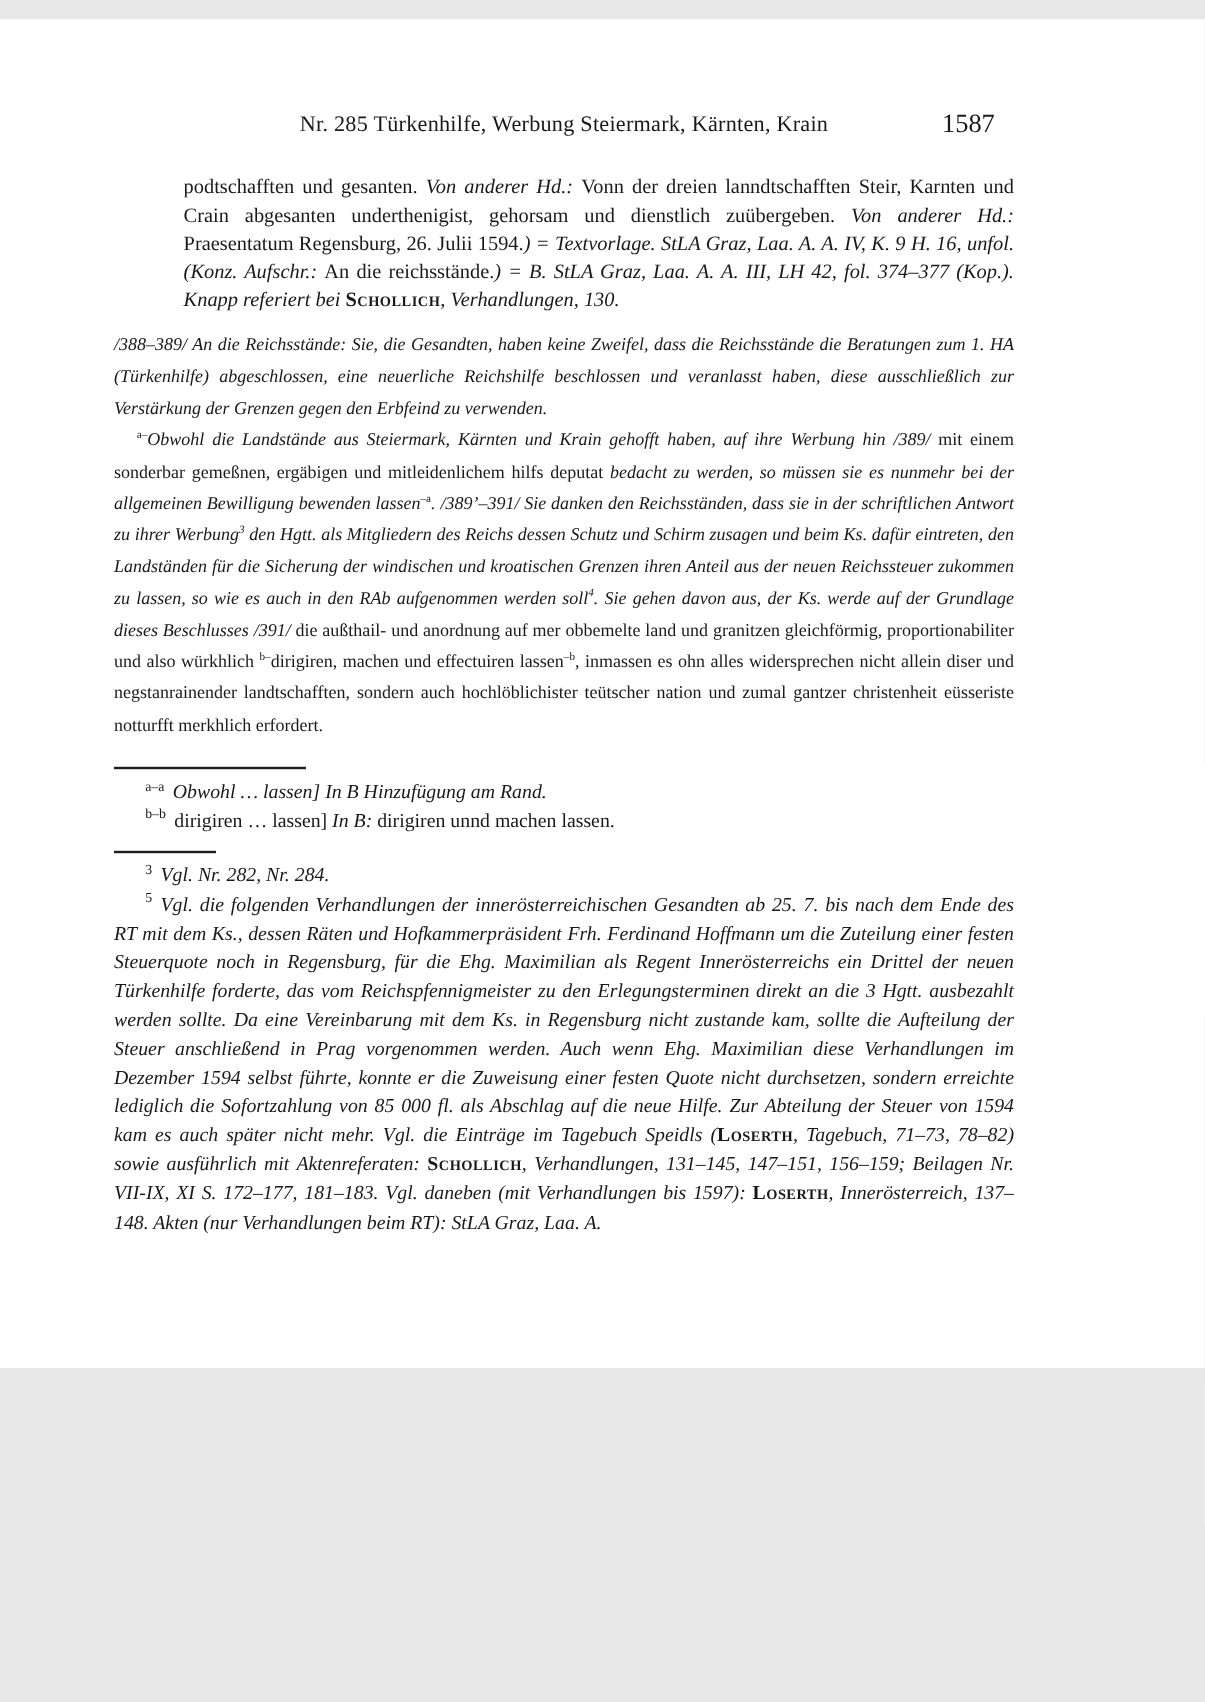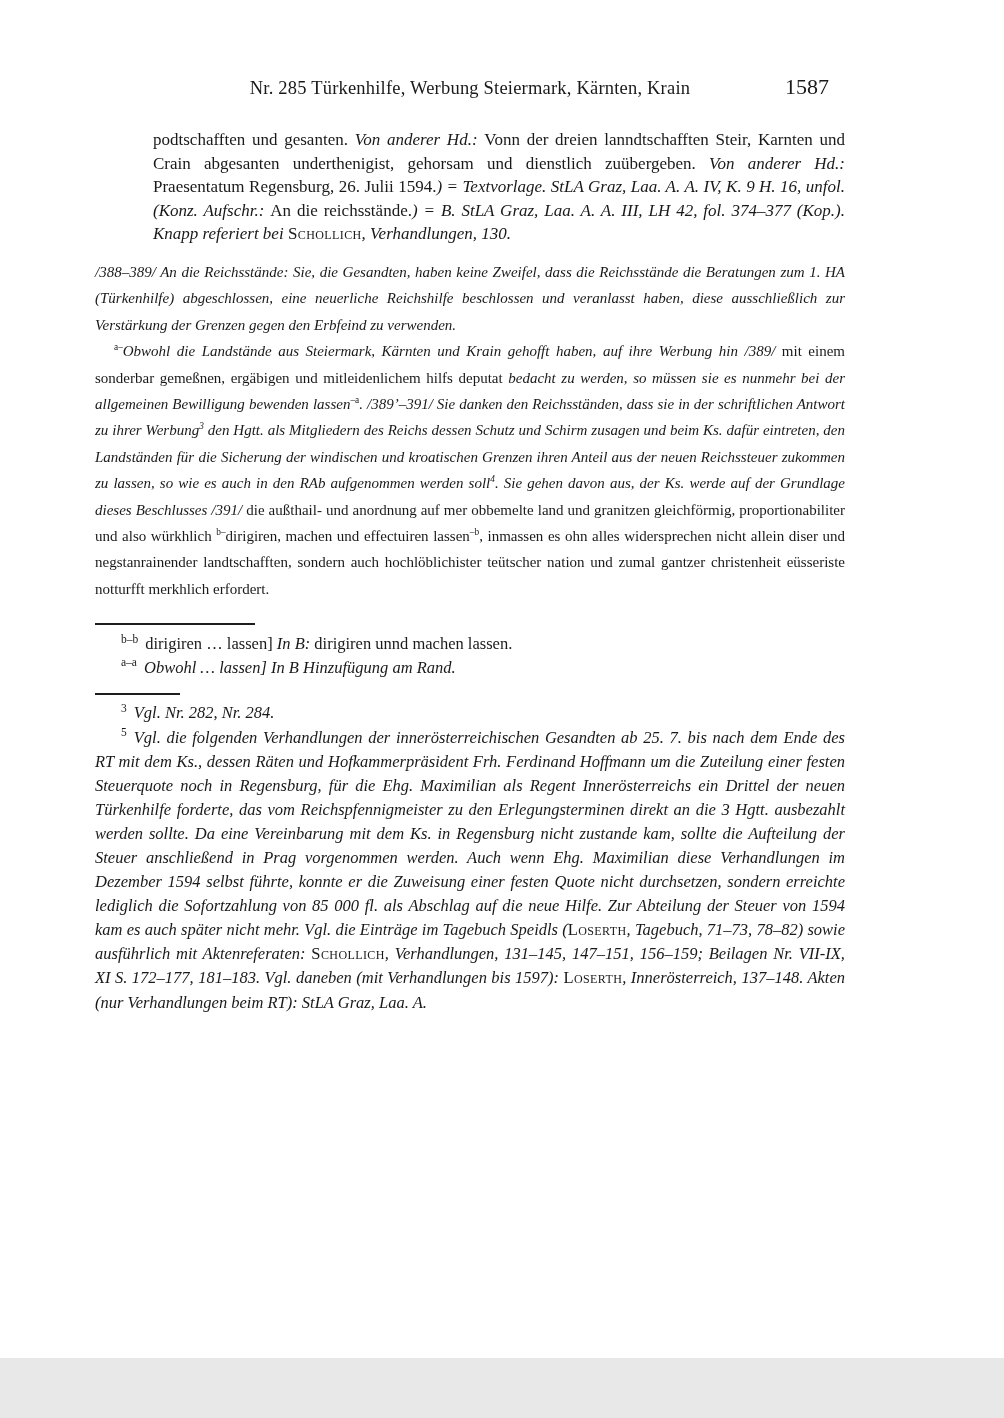--- a/index.html
+++ b/index.html
@@ -1,19 +1,19 @@
 <!DOCTYPE html>
 <html><head>
 <meta charset="utf-8">
 <style>
   html,body { margin:0; padding:0; background:#e8e8e8; }
   .page {
-    width:1004px; height:1358px; background:#ffffff; position:relative;
+    width:1004px; height:1124px; background:#ffffff; position:relative;
     font-family:"Liberation Serif","DejaVu Serif",serif; color:#191919;
-    margin:0 auto; overflow:hidden;
+    margin:16px auto; overflow:hidden;
   }
   .content { position:absolute; left:95px; top:78px; width:750px; }
 
   .header { position:relative; height:28px; }
   .header-title { position:absolute; left:0; right:0; text-align:center; font-size:18.5px; letter-spacing:0.2px; }
   .page-number { position:absolute; right:16px; top:-4px; font-size:22px; }
 
   .provenance {
     margin:22px 0 0 58px; font-size:17px; line-height:23.6px; text-align:justify;
   }
@@ -29,21 +29,21 @@
   .letter-notes { margin-top:7px; font-size:16.5px; line-height:23.6px; }
   .letter-note  { text-indent:26px; }
 
   .footnotes { margin-top:6px; font-size:16.5px; line-height:24.1px; text-align:justify; }
   .num-note  { margin:0; text-indent:26px; }
 
   sup.marker { font-size:11.5px; margin-right:7px; line-height:0; }
 
   .seg-r   { font-style:normal; }
   .seg-i   { font-style:italic; }
-  .seg-sc  { font-style:normal; font-variant:small-caps; letter-spacing:0.4px; }
+  .seg-sc  { font-style:normal; font-variant:small-caps; letter-spacing:0.4px;font-weight:bold; }
   .seg-sup  { vertical-align:super; font-size:0.62em; font-style:normal; line-height:0; }
   .seg-isup { vertical-align:super; font-size:0.62em; font-style:italic; line-height:0; }
 </style>
 </head>
 <body>
 
 <div class="page" style="background: rgb(255, 255, 255); color: rgb(25, 25, 25);">
   <div class="content">
 
     <div class="header">
@@ -53,24 +53,24 @@
 
     <div class="provenance"><span class="seg-r">podtschafften und gesanten. </span><span class="seg-i">Von anderer Hd.: </span><span class="seg-r">Vonn der dreien lanndtschafften Steir, Karnten und Crain abgesanten underthenigist, gehorsam und dienstlich zuübergeben. </span><span class="seg-i">Von anderer Hd.: </span><span class="seg-r">Praesentatum Regensburg, 26. Julii 1594.</span><span class="seg-i">) = Textvorlage. StLA Graz, Laa. A. A. IV, K. 9 H. 16, unfol. (Konz. Aufschr.: </span><span class="seg-r">An die reichsstände.</span><span class="seg-i">) = B. StLA Graz, Laa. A. A. III, LH 42, fol. 374–377 (Kop.). Knapp referiert bei </span><span class="seg-sc">Schollich</span><span class="seg-i">, Verhandlungen, 130.</span></div>
 
     <p class="para first"><span class="seg-i">/388–389/ An die Reichsstände: Sie, die Gesandten, haben keine Zweifel, dass die Reichsstände die Beratungen zum 1. HA (Türkenhilfe) abgeschlossen, eine neuerliche Reichshilfe beschlossen und veranlasst haben, diese ausschließlich zur Verstärkung der Grenzen gegen den Erbfeind zu verwenden.</span></p>
     <p class="para indent"><span class="seg-sup">a–</span><span class="seg-i">Obwohl die Landstände aus Steiermark, Kärnten und Krain gehofft haben, auf ihre Werbung hin /389/ </span><span class="seg-r">mit einem sonderbar gemeßnen, ergäbigen und mitleidenlichem hilfs deputat </span><span class="seg-i">bedacht zu werden, so müssen sie es nunmehr bei der allgemeinen Bewilligung bewenden lassen</span><span class="seg-sup">–a</span><span class="seg-i">. /389’–391/ Sie danken den Reichsständen, dass sie in der schriftlichen Antwort zu ihrer Werbung</span><span class="seg-isup">3</span><span class="seg-i"> den Hgtt. als Mitgliedern des Reichs dessen Schutz und Schirm zusagen und beim Ks. dafür eintreten, den Landständen für die Sicherung der windischen und kroatischen Grenzen ihren Anteil aus der neuen Reichssteuer zukommen zu lassen, so wie es auch in den RAb aufgenommen werden soll</span><span class="seg-isup">4</span><span class="seg-i">. Sie gehen davon aus, der Ks. werde auf der Grundlage dieses Beschlusses /391/ </span><span class="seg-r">die außthail- und anordnung auf mer obbemelte land und granitzen gleichförmig, proportionabiliter und also würkhlich </span><span class="seg-sup">b–</span><span class="seg-r">dirigiren, machen und effectuiren lassen</span><span class="seg-sup">–b</span><span class="seg-r">, inmassen es ohn alles widersprechen nicht allein diser und negstanrainender landtschafften, sondern auch hochlöblichister teütscher nation und zumal gantzer christenheit eüsseriste notturfft merkhlich erfordert.</span></p>
 
     <div class="rule rule-long"></div>
 
     <div class="letter-notes">
       <div class="letter-note">
-        <sup class="marker">b–b</sup><span><span class="seg-r">dirigiren … lassen] </span><span class="seg-i">In B: </span><span class="seg-r">dirigiren unnd machen lassen.</span></span>
+        <sup class="marker">a–a</sup><span><span class="seg-i">Obwohl … lassen] In B Hinzufügung am Rand.</span></span>
       </div>
       <div class="letter-note">
-        <sup class="marker">a–a</sup><span><span class="seg-i">Obwohl … lassen] In B Hinzufügung am Rand.</span></span>
+        <sup class="marker">b–b</sup><span><span class="seg-r">dirigiren … lassen] </span><span class="seg-i">In B: </span><span class="seg-r">dirigiren unnd machen lassen.</span></span>
       </div>
     </div>
 
     <div class="rule rule-short"></div>
 
     <div class="footnotes">
       <p class="num-note">
         <sup class="marker">3</sup><span><span class="seg-i">Vgl. Nr. 282, Nr. 284.</span></span>
       </p>
       <p class="num-note">

